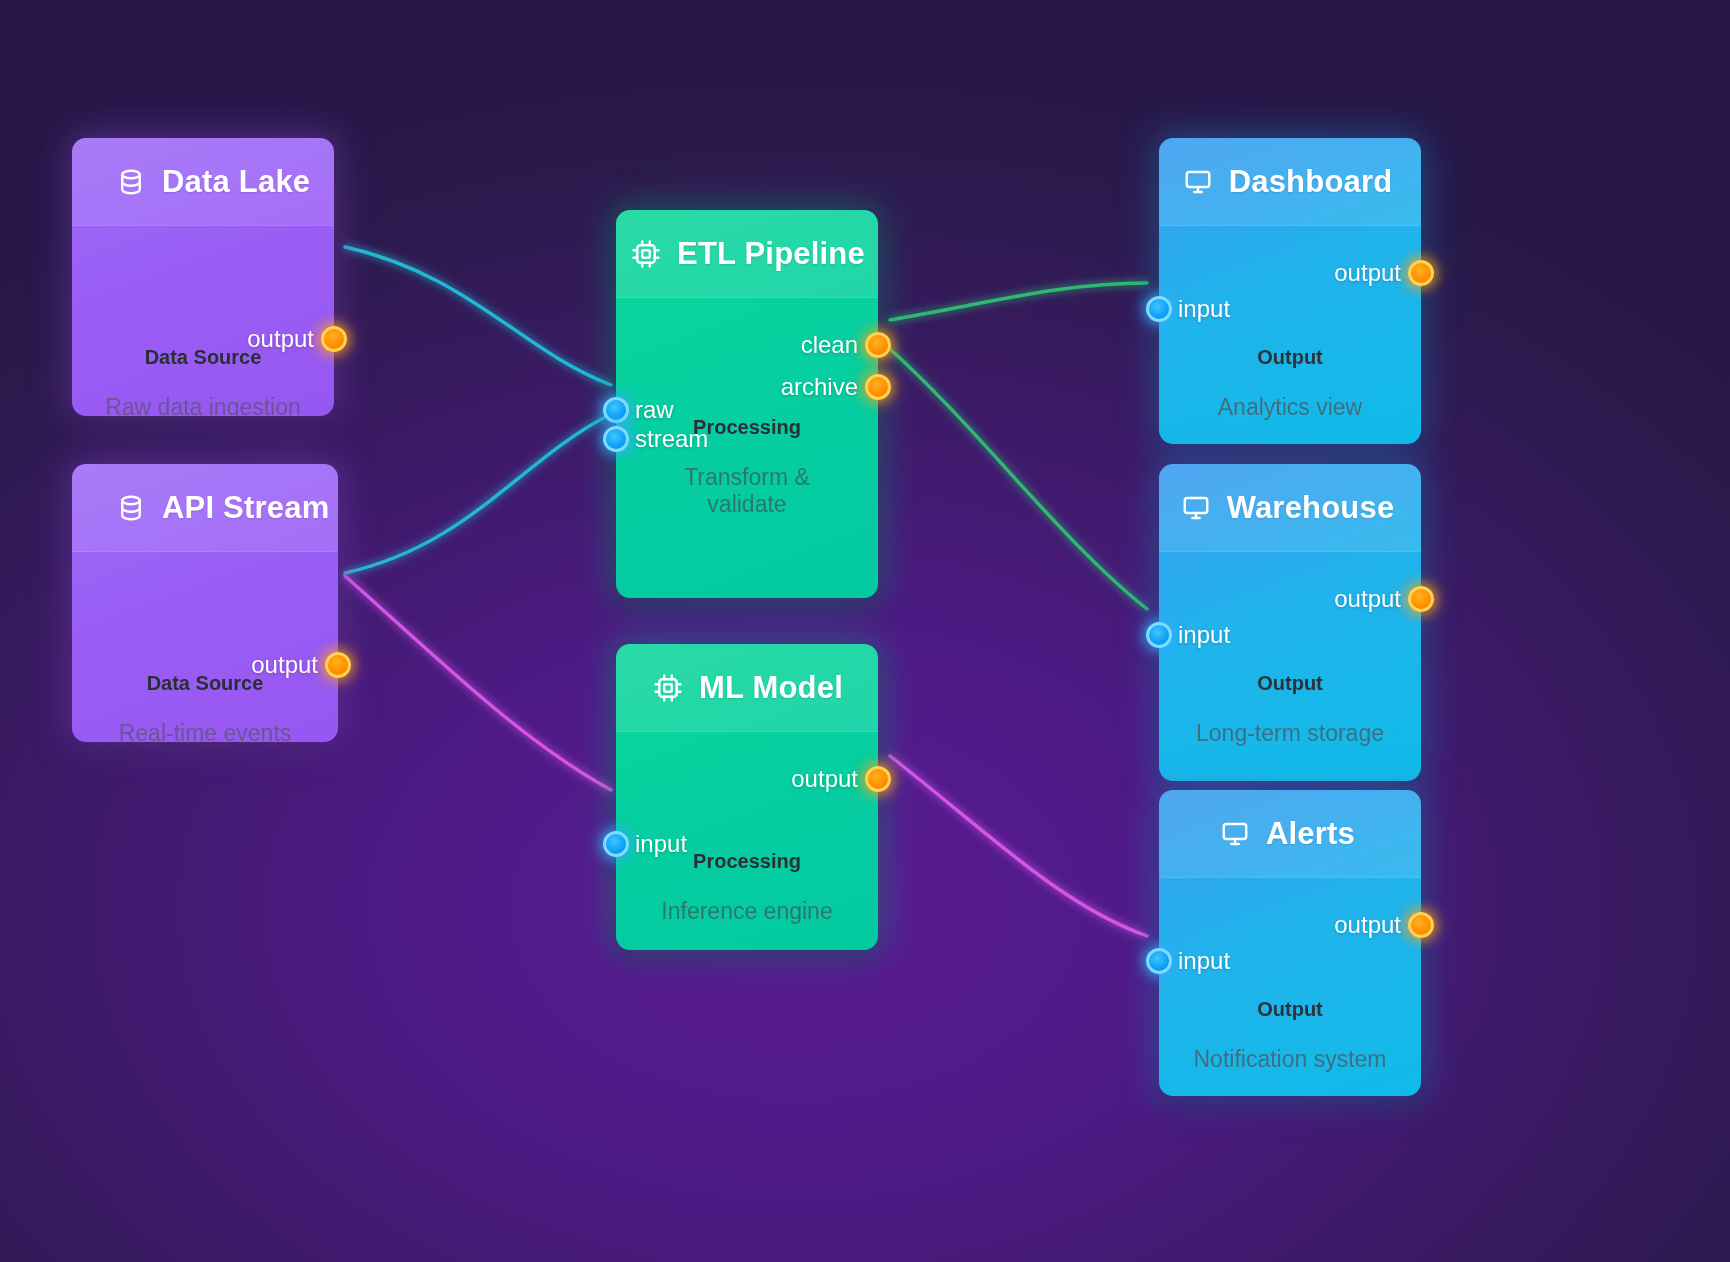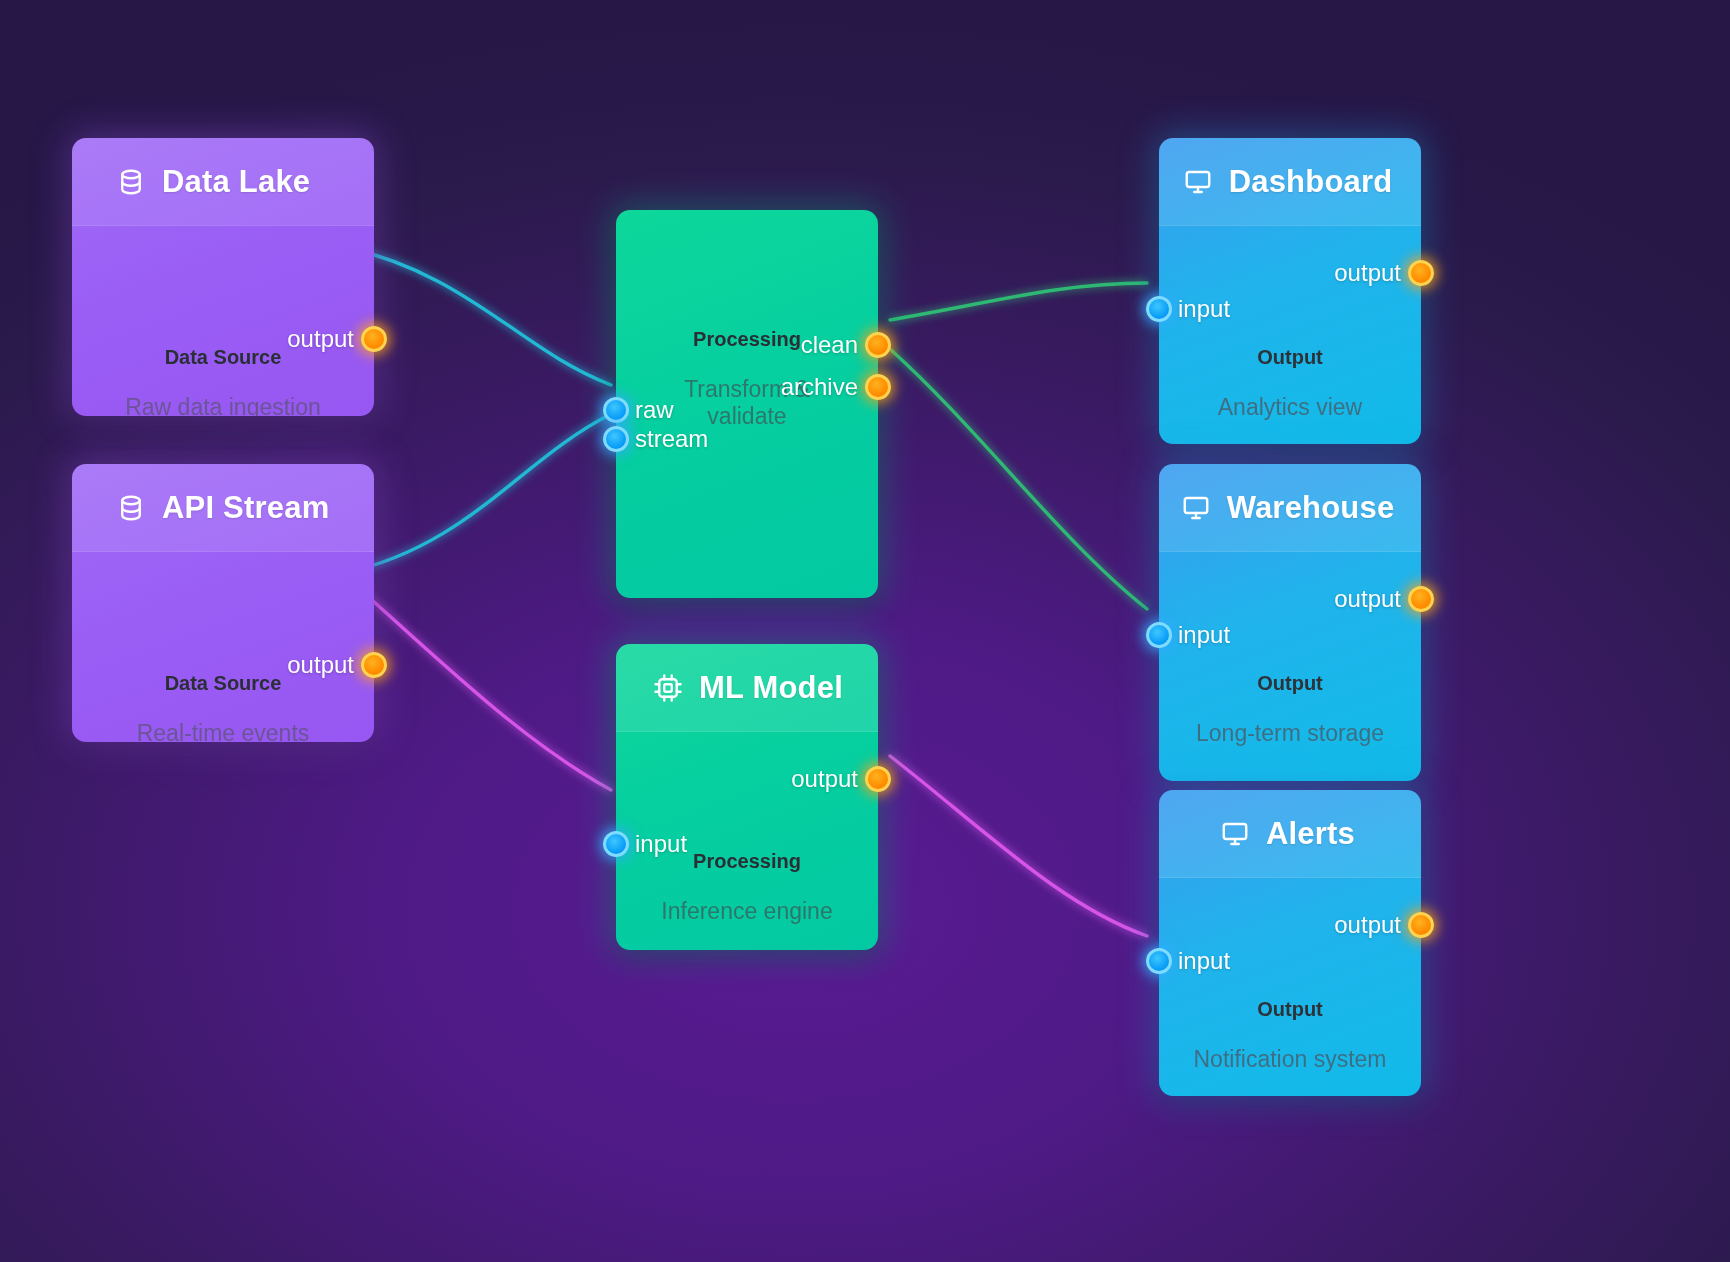--- a/index.html
+++ b/index.html
@@ -122,21 +122,21 @@
         <path d="M 345,247 C 470,275 520,350 611,385" stroke="#22b8d4" stroke-width="3.4" fill="none" stroke-linecap="round" filter="url(#edgeGlow)"></path>
         <path d="M 345,573 C 470,545 520,460 611,414" stroke="#22b8d4" stroke-width="3.4" fill="none" stroke-linecap="round" filter="url(#edgeGlow)"></path>
         <path d="M 890,320 C 990,303 1060,283 1147,283" stroke="#2eb873" stroke-width="3.4" fill="none" stroke-linecap="round" filter="url(#edgeGlow)"></path>
         <path d="M 890,349 C 980,430 1060,540 1147,609" stroke="#2eb873" stroke-width="3.4" fill="none" stroke-linecap="round" filter="url(#edgeGlow)"></path>
         <path d="M 345,576 C 440,660 520,740 611,790" stroke="#d654e8" stroke-width="3.4" fill="none" stroke-linecap="round" filter="url(#edgeGlow)"></path>
         <path d="M 890,756 C 985,830 1060,905 1147,936" stroke="#d654e8" stroke-width="3.4" fill="none" stroke-linecap="round" filter="url(#edgeGlow)"></path>
       </g>
   </svg>
 
   <div id="node-layer">
-      <div class="node source" style="left: 72px; top: 138px; width: 302px; height: 278px;">
+      <div class="node source" style="left: 72px; top: 138px; width: 262px; height: 278px;">
         <div class="node-inner">
           <div class="node-header">
             <span class="node-icon">
               <svg viewBox="0 0 24 24" fill="none" stroke="#fff" stroke-width="1.9" stroke-linecap="round" stroke-linejoin="round">
                 <ellipse cx="12" cy="6" rx="7" ry="3"></ellipse>
                 <path d="M5 6v6c0 1.66 3.13 3 7 3s7-1.34 7-3V6"></path>
                 <path d="M5 12v6c0 1.66 3.13 3 7 3s7-1.34 7-3v-6"></path>
               </svg>
             </span>
             <span class="node-title">Data Lake</span>
@@ -144,21 +144,21 @@
           <div class="node-body">
             <div class="node-type">Data Source</div>
             <div class="node-desc">Raw data ingestion</div>
           </div>
         </div>
         <div class="port out" style="top: 188px;">
           <span class="port-label">output</span>
           <span class="port-dot"></span>
         </div>
       </div>
-      <div class="node source" style="left: 72px; top: 464px; width: 302px; height: 278px;">
+      <div class="node source" style="left: 72px; top: 464px; width: 266px; height: 278px;">
         <div class="node-inner">
           <div class="node-header">
             <span class="node-icon">
               <svg viewBox="0 0 24 24" fill="none" stroke="#fff" stroke-width="1.9" stroke-linecap="round" stroke-linejoin="round">
                 <ellipse cx="12" cy="6" rx="7" ry="3"></ellipse>
                 <path d="M5 6v6c0 1.66 3.13 3 7 3s7-1.34 7-3V6"></path>
                 <path d="M5 12v6c0 1.66 3.13 3 7 3s7-1.34 7-3v-6"></path>
               </svg>
             </span>
             <span class="node-title">API Stream</span>
@@ -168,52 +168,62 @@
             <div class="node-desc">Real-time events</div>
           </div>
         </div>
         <div class="port out" style="top: 188px;">
           <span class="port-label">output</span>
           <span class="port-dot"></span>
         </div>
       </div>
       <div class="node process" style="left: 616px; top: 210px; width: 262px; height: 388px;">
         <div class="node-inner">
-          <div class="node-body">
-            <div class="node-type">Processing</div>
-            <div class="node-desc">Transform &amp; validate</div>
-          </div>
-        </div>
-        <div class="port out" style="top: 122px;">
-          <span class="port-label">clean</span>
-          <span class="port-dot"></span>
-        </div>
-        <div class="port out" style="top: 164px;">
-          <span class="port-label">archive</span>
-          <span class="port-dot"></span>
-        </div>
-        <div class="port in" style="top: 187px;">
-          <span class="port-dot"></span>
-          <span class="port-label">raw</span>
-        </div>
-        <div class="port in" style="top: 216px;">
-          <span class="port-dot"></span>
-          <span class="port-label">stream</span>
-        </div>
-      </div>
-      <div class="node process" style="left: 616px; top: 644px; width: 262px; height: 306px;">
-        <div class="node-inner">
           <div class="node-header">
             <span class="node-icon">
               <svg viewBox="0 0 24 24" fill="none" stroke="#fff" stroke-width="1.9" stroke-linecap="round" stroke-linejoin="round">
                 <rect x="5" y="5" width="14" height="14" rx="2.5"></rect>
                 <rect x="9" y="9" width="6" height="6" rx="1"></rect>
                 <path d="M9 2v3M15 2v3M9 19v3M15 19v3M2 9h3M2 15h3M19 9h3M19 15h3"></path>
               </svg>
             </span>
+            <span class="node-title">ETL Pipeline</span>
+          </div>
+          <div class="node-body">
+            <div class="node-type">Processing</div>
+            <div class="node-desc">Transform &amp; validate</div>
+          </div>
+        </div>
+        <div class="port out" style="top: 122px;">
+          <span class="port-label">clean</span>
+          <span class="port-dot"></span>
+        </div>
+        <div class="port out" style="top: 164px;">
+          <span class="port-label">archive</span>
+          <span class="port-dot"></span>
+        </div>
+        <div class="port in" style="top: 187px;">
+          <span class="port-dot"></span>
+          <span class="port-label">raw</span>
+        </div>
+        <div class="port in" style="top: 216px;">
+          <span class="port-dot"></span>
+          <span class="port-label">stream</span>
+        </div>
+      </div>
+      <div class="node process" style="left: 616px; top: 644px; width: 262px; height: 306px;">
+        <div class="node-inner">
+          <div class="node-header">
+            <span class="node-icon">
+              <svg viewBox="0 0 24 24" fill="none" stroke="#fff" stroke-width="1.9" stroke-linecap="round" stroke-linejoin="round">
+                <rect x="5" y="5" width="14" height="14" rx="2.5"></rect>
+                <rect x="9" y="9" width="6" height="6" rx="1"></rect>
+                <path d="M9 2v3M15 2v3M9 19v3M15 19v3M2 9h3M2 15h3M19 9h3M19 15h3"></path>
+              </svg>
+            </span>
             <span class="node-title">ML Model</span>
           </div>
           <div class="node-body">
             <div class="node-type">Processing</div>
             <div class="node-desc">Inference engine</div>
           </div>
         </div>
         <div class="port out" style="top: 122px;">
           <span class="port-label">output</span>
           <span class="port-dot"></span>

